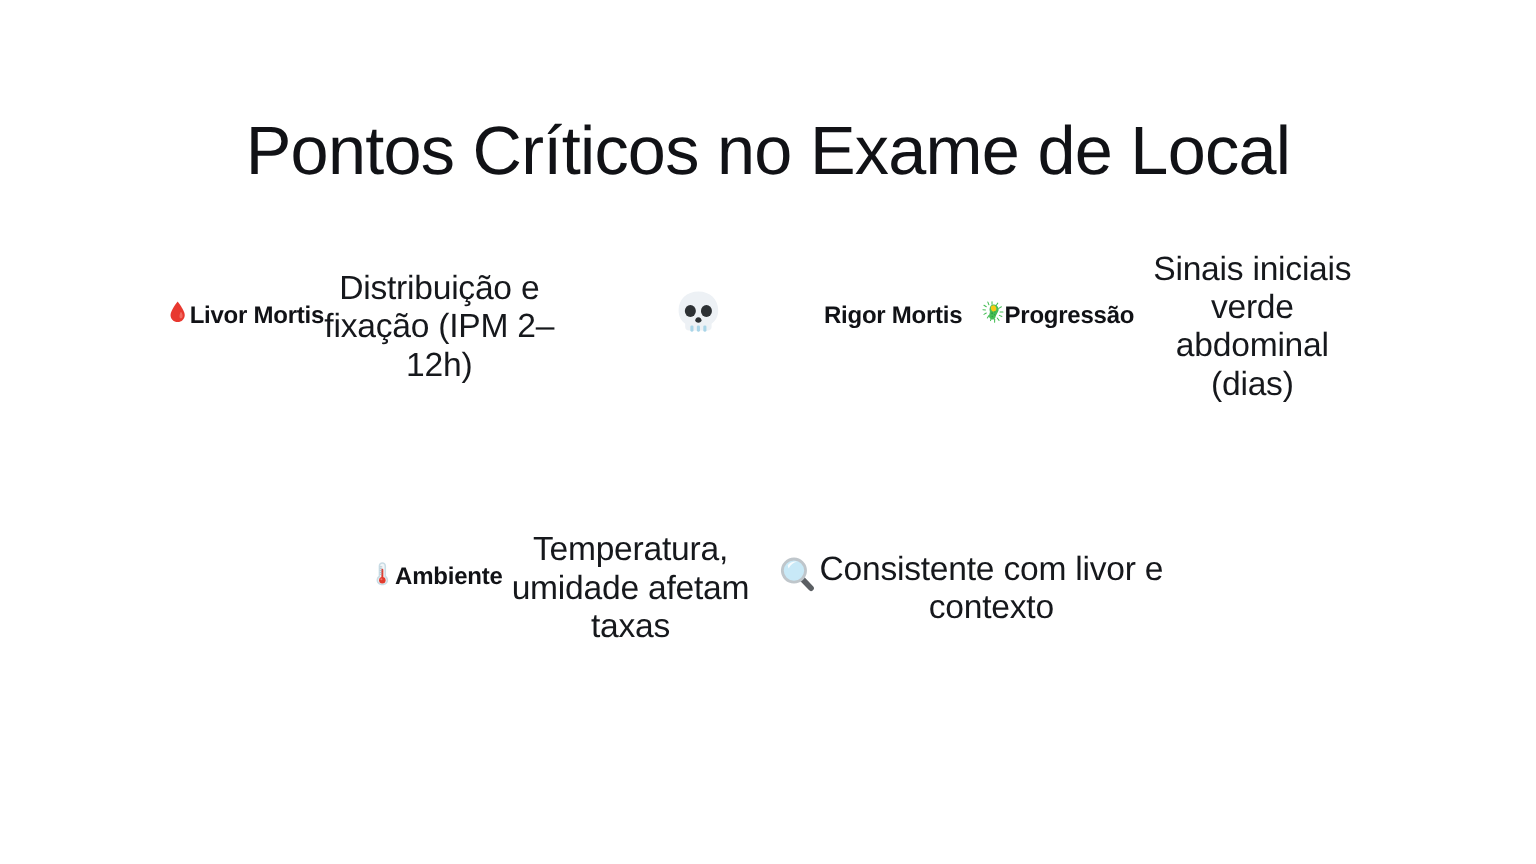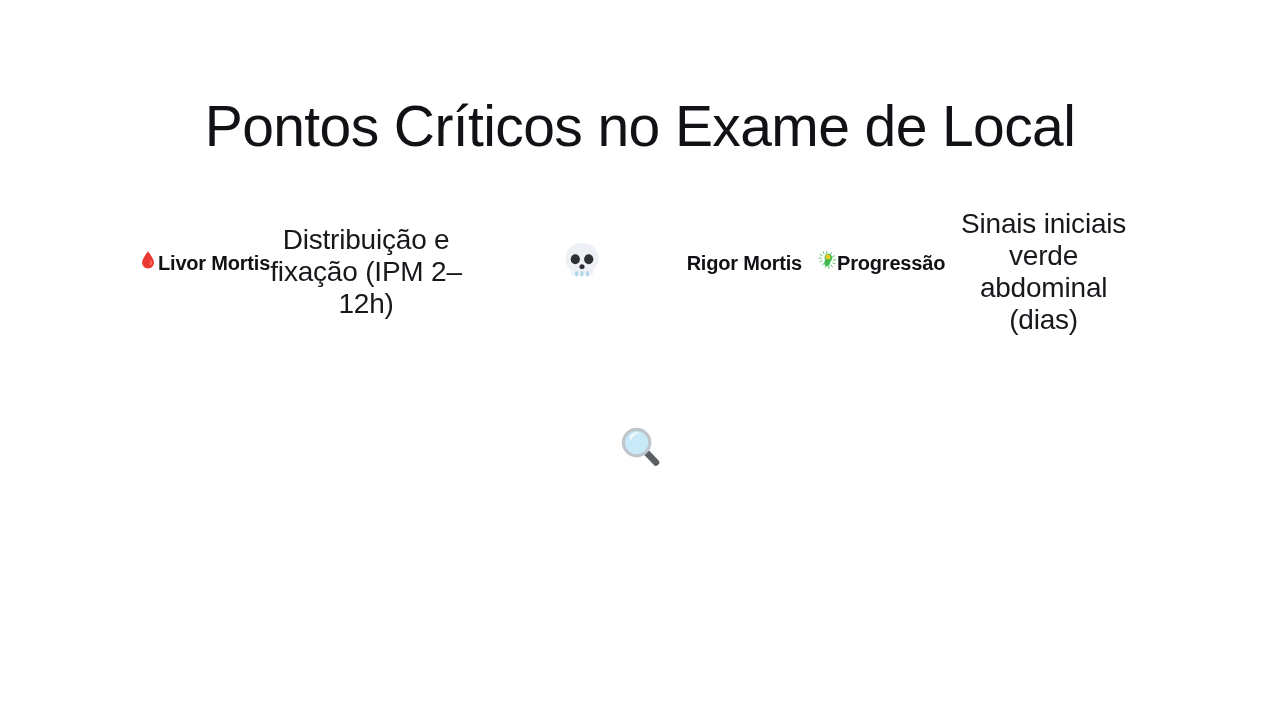--- a/index.html
+++ b/index.html
@@ -154,26 +154,47 @@
         </svg>
       </span>
       <div class="card-title">Progressão</div>
       <p class="card-desc w-wide">Sinais iniciais verde abdominal (dias)</p>
     </div>
 
   </div>
 
   <div class="row row-bottom">
 
+    <div class="card">
+      <span class="card-icon">
+        <svg viewBox="0 0 44 44" xmlns="http://www.w3.org/2000/svg">
+          <path d="M22 2.5 C18.4 2.5 15.6 5.3 15.6 8.8 L15.6 26.2 C13.4 27.9 12 30.5 12 33.4 C12 38.3 16.3 42 22 42 C27.7 42 32 38.3 32 33.4 C32 30.5 30.6 27.9 28.4 26.2 L28.4 8.8 C28.4 5.3 25.6 2.5 22 2.5 Z" fill="#C9DCE5"></path>
+          <path d="M22 5.2 C19.9 5.2 18.3 6.8 18.3 8.8 L18.3 27.7 C16.2 28.7 14.8 30.9 14.8 33.4 C14.8 36.9 18 39.4 22 39.4 C26 39.4 29.2 36.9 29.2 33.4 C29.2 30.9 27.8 28.7 25.7 27.7 L25.7 8.8 C25.7 6.8 24.1 5.2 22 5.2 Z" fill="#F2F6F8"></path>
+          <rect x="20.3" y="13.5" width="3.4" height="17" rx="1.7" fill="#E23B2E"></rect>
+          <circle cx="22" cy="33.4" r="5.6" fill="#E23B2E"></circle>
+          <circle cx="20.3" cy="31.8" r="1.8" fill="#F4766A"></circle>
+          <g stroke="#8FA7B2" stroke-width="1.1" stroke-linecap="round">
+            <line x1="18.4" y1="10.4" x2="21.2" y2="10.4"></line>
+            <line x1="18.4" y1="13.6" x2="21.2" y2="13.6"></line>
+            <line x1="18.4" y1="16.8" x2="21.2" y2="16.8"></line>
+            <line x1="18.4" y1="20" x2="21.2" y2="20"></line>
+            <line x1="18.4" y1="23.2" x2="21.2" y2="23.2"></line>
+          </g>
+        </svg>
+      </span>
+      <div class="card-title">Ambiente</div>
+      <p class="card-desc w-wide">Temperatura, umidade afetam taxas</p>
+    </div>
 
     <div class="card">
       <span class="card-icon">
         <svg viewBox="0 0 44 44" xmlns="http://www.w3.org/2000/svg">
           <line x1="27.5" y1="27.5" x2="38" y2="38.5" stroke="#5B5F63" stroke-width="6.5" stroke-linecap="round"></line>
           <circle cx="18.6" cy="18.6" r="13.2" fill="#C8E9F7" stroke="#BFC6CB" stroke-width="3.2"></circle>
           <path d="M11.5 12.5 C13.8 9.3 18.2 7.6 22 8.5 C18.2 9.4 14.5 12 12.6 16.3 C12 14.9 11.6 13.6 11.5 12.5 Z" fill="#FFFFFF" opacity="0.85"></path>
         </svg>
       </span>
+      <p class="card-desc w-wide">Consistente com livor e contexto</p>
     </div>
 
   </div>
 
 </div>
 
 </body></html>

